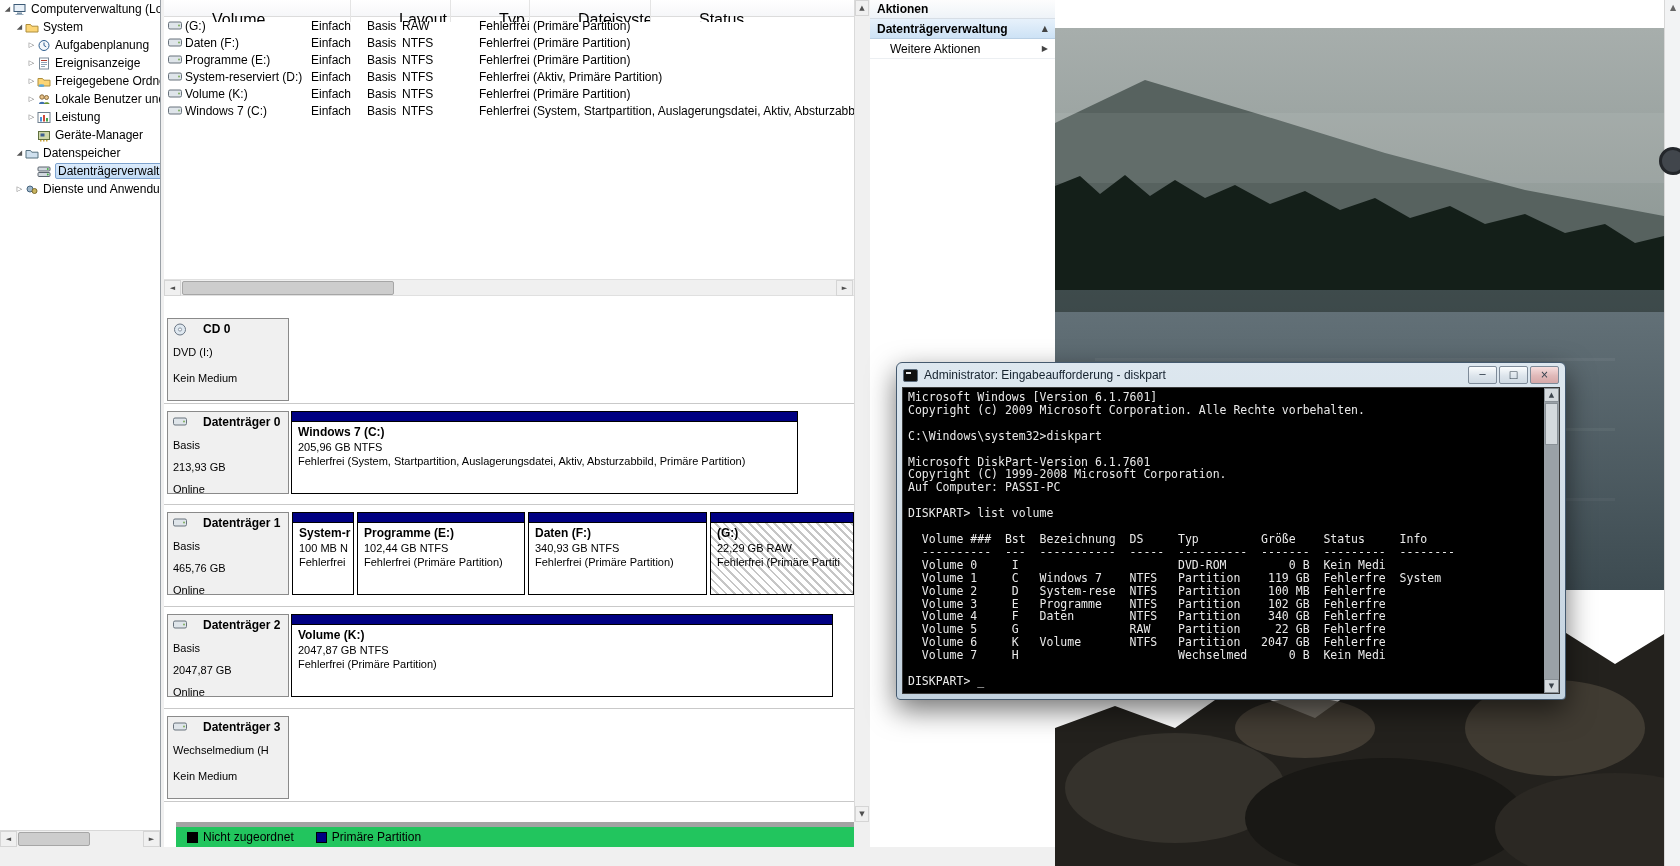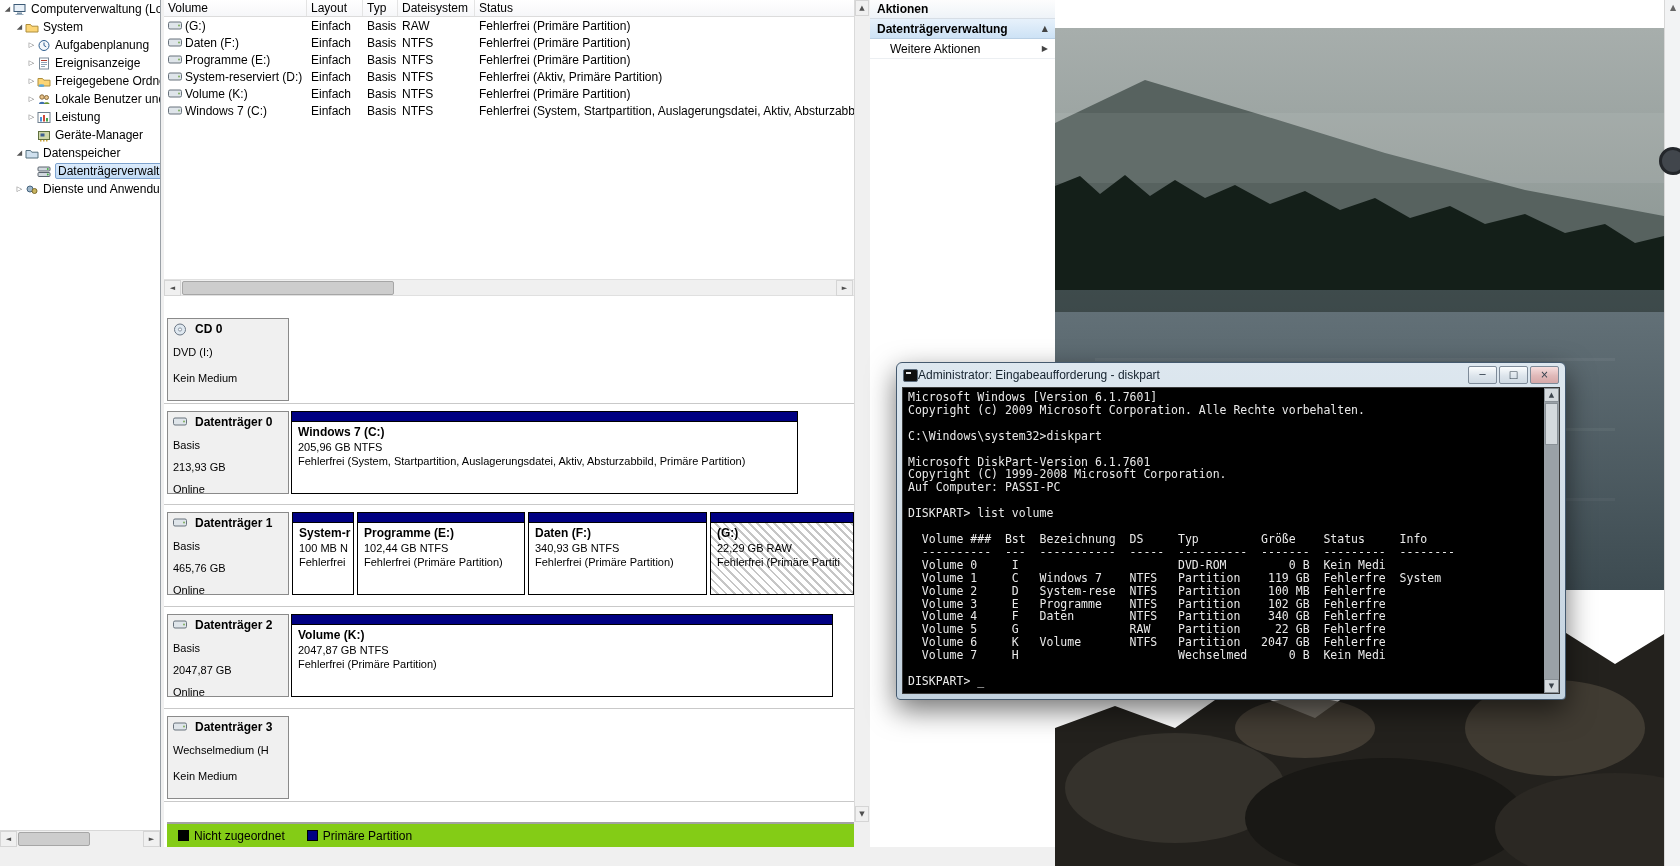--- a/index.html
+++ b/index.html
@@ -21,52 +21,52 @@
   #left-hscroll { position:absolute; left:0; top:830px; width:161px; height:17px;
     background:#f0f0f0; border-top:1px solid #d8d8d8; }
   .sb-btn { position:absolute; top:0; width:17px; height:16px; background:#f0f0f0;
     border:1px solid #d5d5d5; text-align:center; font-size:7px; color:#505050; line-height:15px; }
   .sb-thumb { position:absolute; top:1px; height:14px; background:#cdcdcd; border:1px solid #a6a6a6; border-radius:2px; }
 
   
   #main-panel { position:absolute; left:164px; top:0; width:690px; height:847px; background:#fff; overflow:hidden; }
   #vt-header { display:flex; height:17px; background:linear-gradient(#ffffff,#f6f7f9);
     border-bottom:1px solid #dcdcdc; }
-  .vt-col { padding:1px 4px; font-size:12px; border-right:1px solid #e4e4e4; overflow:hidden; white-space:nowrap; }
+  .vt-col { padding:11px 4px; font-size:16px; border-right:1px solid #e4e4e4; overflow:hidden; white-space:nowrap;margin-left:44px; }
   .c-volume { width:143px; } .c-layout { width:56px; } .c-typ { width:35px; }
   .c-ds { width:77px; } .c-status { flex:1; border-right:none; }
   .vt-row { display:flex; height:17px; align-items:center; }
   .vt-cell { padding:0 4px; font-size:12px; white-space:nowrap; overflow:hidden; }
   .vt-cell.vol { display:flex; align-items:center; gap:3px; }
   .rowicon { width:14px; height:11px; flex:0 0 14px; }
 
   #main-hscroll { position:absolute; left:0; top:279px; width:690px; height:17px;
     background:#f0f0f0; border-top:1px solid #e0e0e0; border-bottom:1px solid #e0e0e0; }
 
   
   .grow { position:absolute; left:0; right:0; border-bottom:1px solid #c9c9c9; }
   #row-cd  { top:312px; height:92px; }
   #row-d0 { top:405px; height:100px; }
   #row-d1 { top:506px; height:101px; }
   #row-d2 { top:608px; height:101px; }
   #row-d3 { top:710px; height:92px; }
   .dhead { position:absolute; left:3px; top:6px; width:122px; height:83px;
     background:#f0f0f0; border:1px solid #8a8a8a; padding:3px 5px; overflow:hidden; }
-  .dh-title { display:flex; align-items:center; gap:4px; font-weight:bold; font-size:12px; }
+  .dh-title { display:flex; align-items:center; gap:12px; font-weight:bold; font-size:12px; }
   .dh-line { font-size:11px; margin-top:10px; white-space:nowrap; }
   .dh-gap { margin-top:14px; }
   .part { position:absolute; top:6px; height:83px; background:#fff;
     border:1px solid #000; overflow:hidden; }
   .band { height:10px; background:#000082; border-bottom:1px solid #000; }
   .pname { font-weight:bold; font-size:12px; padding:3px 6px 0; white-space:nowrap; }
   .pline { font-size:11px; padding:2px 6px 0; white-space:nowrap; }
   .part.hatched { background:repeating-linear-gradient(45deg,#ffffff 0px,#ffffff 4px,#c6c6c6 4px,#c6c6c6 6px); }
 
-  #legend { position:absolute; left:3px; top:822px; width:690px; height:25px;
-    background:#84cc16; border-top:2px solid #a3a3a3; display:flex; align-items:center; padding-left:11px; }
+  #legend { position:absolute; left:12px; top:822px; width:690px; height:25px;
+    background:#22c55e; border-top:5px solid #a3a3a3; display:flex; align-items:center; padding-left:11px; }
   .sw { width:11px; height:11px; border:1px solid #000; margin-right:5px; }
   .sw.black { background:#000000; } .sw.navy { background:#000082; }
   .legend-label { font-size:12px; margin-right:22px; }
 
   #main-vscroll { position:absolute; left:854px; top:0; width:14px; height:822px;
     background:#f0f0f0; border-left:1px solid #dadada; }
   .vs-btn { position:absolute; left:0; width:14px; height:16px; text-align:center;
     font-size:7px; color:#505050; line-height:15px; background:#f0f0f0; border:1px solid #d5d5d5; }
 
   
@@ -92,21 +92,21 @@
     border-radius:50%; background:#41464c; border:3px solid #23262a; z-index:61; }
 
   
   #cmd { position:absolute; left:896px; top:362px; width:670px; height:338px;
     background:linear-gradient(#dde7ef,#c3d2df); border:1px solid #44596e;
     border-radius:6px 6px 4px 4px; box-shadow:0 10px 28px rgba(0,0,0,0.55); z-index:50; }
   #cmd-title { height:24px; display:flex; align-items:center; padding:0 6px; }
   #cmd-icon { width:15px; height:13px; background:#101010; border:1px solid #5a6a7a;
     border-radius:2px; position:relative; }
   #cmd-icon::after { content:""; position:absolute; left:2px; top:2px; width:5px; height:2px; background:#e8e8e8; }
-  #cmd-title .t { flex:1; font-size:12px; color:#15222e;
+  #cmd-title .t { flex:1; margin-left:6px; font-size:12px; color:#15222e;
     white-space:nowrap; overflow:hidden; }
   .cmd-btn { width:29px; height:18px; margin-left:2px; border:1px solid #7e8b99; border-radius:2px;
     background:linear-gradient(#fbfdfe,#dde5ec 55%,#cfd9e2); font-size:10px; line-height:16px;
     text-align:center; color:#33404d; }
   .cmd-btn.close { background:linear-gradient(#f6dede,#e0b9b9 55%,#d6a8a8); }
   #cmd-body { position:absolute; left:5px; right:5px; top:24px; bottom:5px;
     background:#000; border:1px solid #3a3a3a; display:flex;justify-content:center; }
   #cmd-pre { flex:1; padding:3px 5px; color:#e9e9e9; white-space:pre; overflow:hidden;
     font-family:"DejaVu Sans Mono","Liberation Mono",monospace; font-size:11.5px; line-height:12.9px; }
   #cmd-scroll { width:15px; background:#9aa1a7; position:relative; flex:0 0 15px; }

